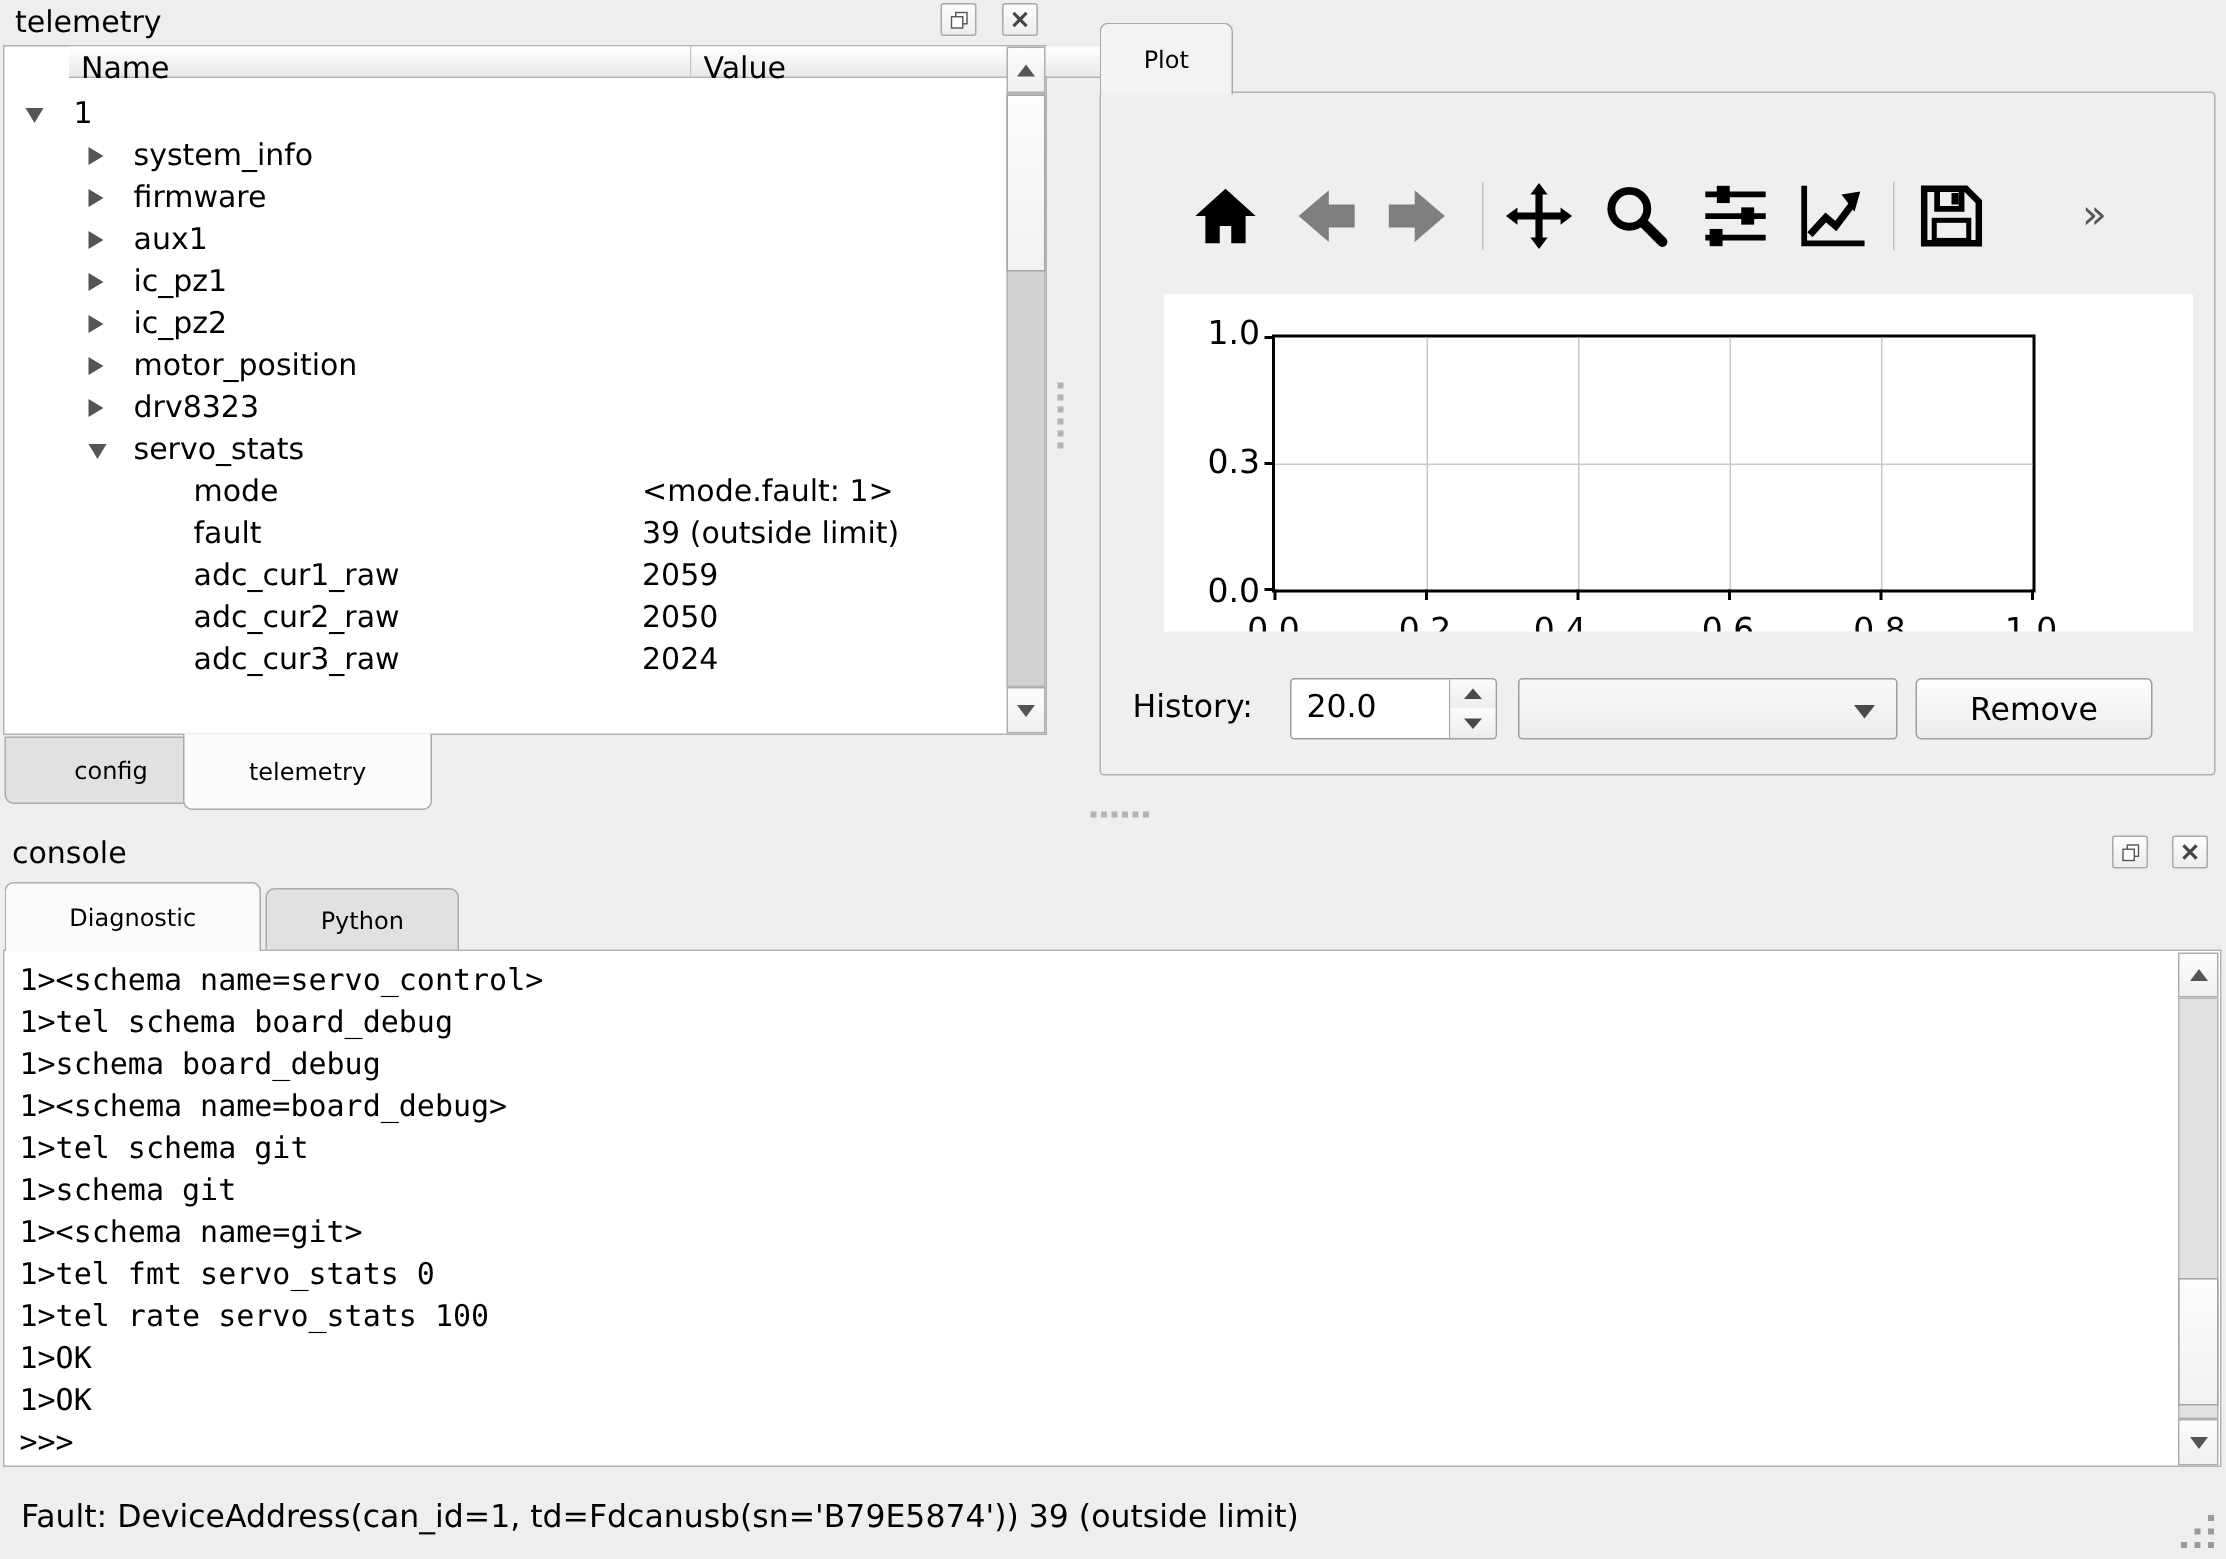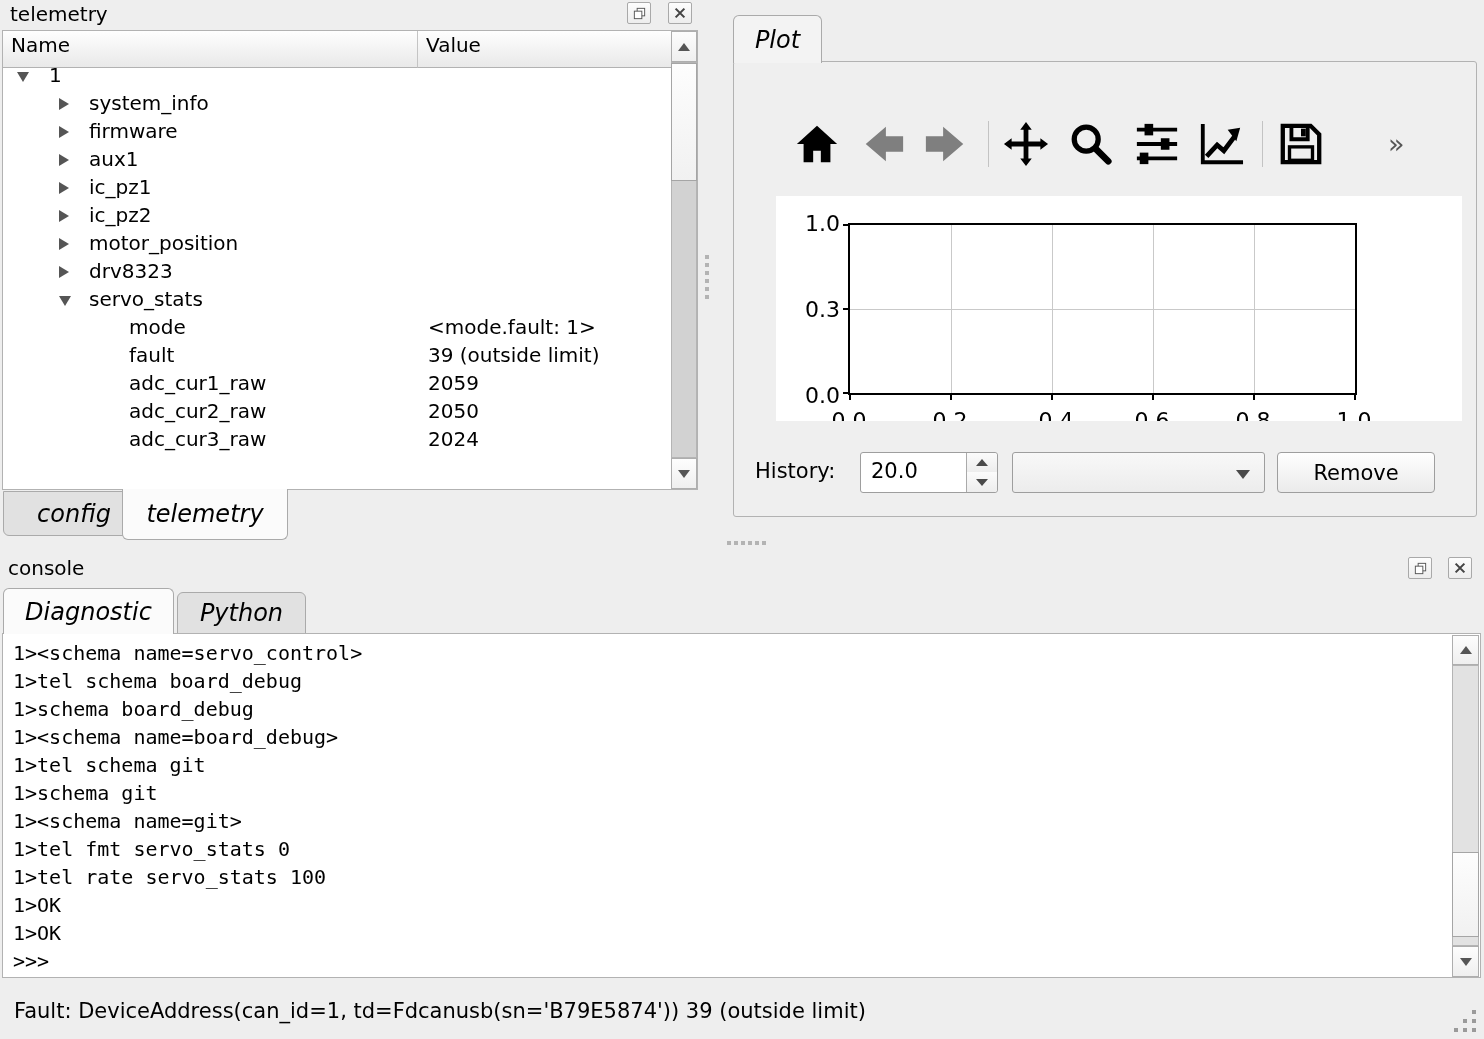--- a/index.html
+++ b/index.html
@@ -6,40 +6,40 @@
   #app{position:relative;width:1484px;height:1039px;background:#eeeeee;
        font-family:"DejaVu Sans",sans-serif;color:#000;overflow:hidden;}
   .abs{position:absolute;}
   .dock-title{position:absolute;font-size:20px;}
   .winbtn{position:absolute;width:24px;height:22px;box-sizing:border-box;
           background:linear-gradient(#fdfdfd,#ededed);border:1px solid #a9a9a9;border-radius:2px;
           display:flex;align-items:center;justify-content:center;padding:0;}
   
   .tree-frame{position:absolute;left:2px;top:30px;width:696px;height:460px;background:#fff;
               border:1px solid #b2b2b2;box-sizing:border-box;}
-  .hdrcell{position:absolute;top:0;height:37px;box-sizing:border-box;font-size:20px;padding:2px 0 0 8px;
-           background:linear-gradient(#fefefe,#e9e9e9);border-right:1px solid #c4c4c4;border-bottom:1px solid #b2b2b2;}
+  .hdrcell{position:absolute;top:0;height:21px;box-sizing:border-box;font-size:20px;padding:2px 0 0 8px;
+           background:linear-gradient(#fefefe,#e9e9e9);border-right:1px solid #c4c4c4;border-bottom:1px solid #b2b2b2;margin-left:43px;}
   #tree-rows{position:absolute;left:0;top:31px;width:668px;height:427px;overflow:hidden;}
   .trow{position:relative;height:28px;font-size:20px;}
   .trow .lbl{position:absolute;top:1px;white-space:nowrap;}
   .trow .val{position:absolute;left:425px;top:1px;white-space:nowrap;}
   .tri-r{position:absolute;top:8px;width:0;height:0;border-left:10px solid #555;
          border-top:6px solid transparent;border-bottom:6px solid transparent;}
   .tri-d{position:absolute;top:10px;width:0;height:0;border-top:10px solid #555;
          border-left:6px solid transparent;border-right:6px solid transparent;}
   
   .sb-btn{position:absolute;box-sizing:border-box;background:linear-gradient(#fdfdfd,#efefef);
           border:1px solid #aeaeae;display:flex;align-items:center;justify-content:center;}
   .sb-groove{position:absolute;box-sizing:border-box;background:#d2d2d2;border:1px solid #b4b4b4;}
   .sb-thumb{position:absolute;box-sizing:border-box;background:linear-gradient(#fdfdfd,#f1f1f1);border:1px solid #a5a5a5;}
   .arr-up{width:0;height:0;border-bottom:8px solid #555;border-left:6px solid transparent;border-right:6px solid transparent;}
   .arr-dn{width:0;height:0;border-top:8px solid #555;border-left:6px solid transparent;border-right:6px solid transparent;}
   
-  .tab{position:absolute;box-sizing:border-box;font-size:24px;display:flex;align-items:center;justify-content:center;
-       background:#e1e1e1;border:1px solid #aaa;font-style:italic;}
+  .tab{position:absolute;box-sizing:border-box;font-size:16px;display:flex;align-items:center;justify-content:center;
+       background:#e1e1e1;border:1px solid #aaa;}
   .tab-bot{border-radius:0 0 6px 6px;}
   .tab-top{border-radius:6px 6px 0 0;}
   .tab.active{background:#fbfbfb;z-index:3;}
   
   .plot-panel{position:absolute;left:733px;top:61px;width:744px;height:456px;box-sizing:border-box;
               background:#efefef;border:1px solid #b2b2b2;border-radius:3px;}
   .toolbtn{position:absolute;width:50px;height:50px;background:none;border:none;padding:0;
            display:flex;align-items:center;justify-content:center;}
   .tool-sep{position:absolute;width:1px;height:46px;background:#c3c3c3;}
   #plot-canvas{position:absolute;left:776px;top:196px;width:686px;height:225px;background:#fff;overflow:hidden;}
@@ -236,21 +236,21 @@
         <div class="tickx" style="left: 504px;"></div>
         <div class="ticky" style="top: -1px;"></div>
         <div class="ticky" style="top: 83px;"></div>
         <div class="ticky" style="top: 167px;"></div>
       </div>
   <div class="ylab" style="left: 12px; top: 27px;">1.0</div>
       <div class="ylab" style="left: 12px; top: 113px;">0.3</div>
       <div class="ylab" style="left: 12px; top: 199px;">0.0</div>
       <div class="xlab" style="left: 73px; top: 212px;">0.0</div>
       <div class="xlab" style="left: 174px; top: 212px;">0.2</div>
-      <div class="xlab" style="left: 280px; top: 212px; text-align: right;">0.4</div>
+      <div class="xlab" style="left: 264px; top: 212px; text-align: right;">0.4</div>
       <div class="xlab" style="left: 376px; top: 212px;">0.6</div>
       <div class="xlab" style="left: 477px; top: 212px;">0.8</div>
       <div class="xlab" style="left: 578px; top: 212px;">1.0</div>
     </div>
 
   <div class="statustext" style="left:755px;top:459px">History:</div>
   <div class="fieldbox" style="left:860px;top:452px;width:138px;height:41px">
     <span style="position:absolute;left:10px;top:6px;font-size:21px">20.0</span>
     <div class="spincell" style="top:0;border-radius:0 3px 0 0">
       <span class="spin-up"></span>

